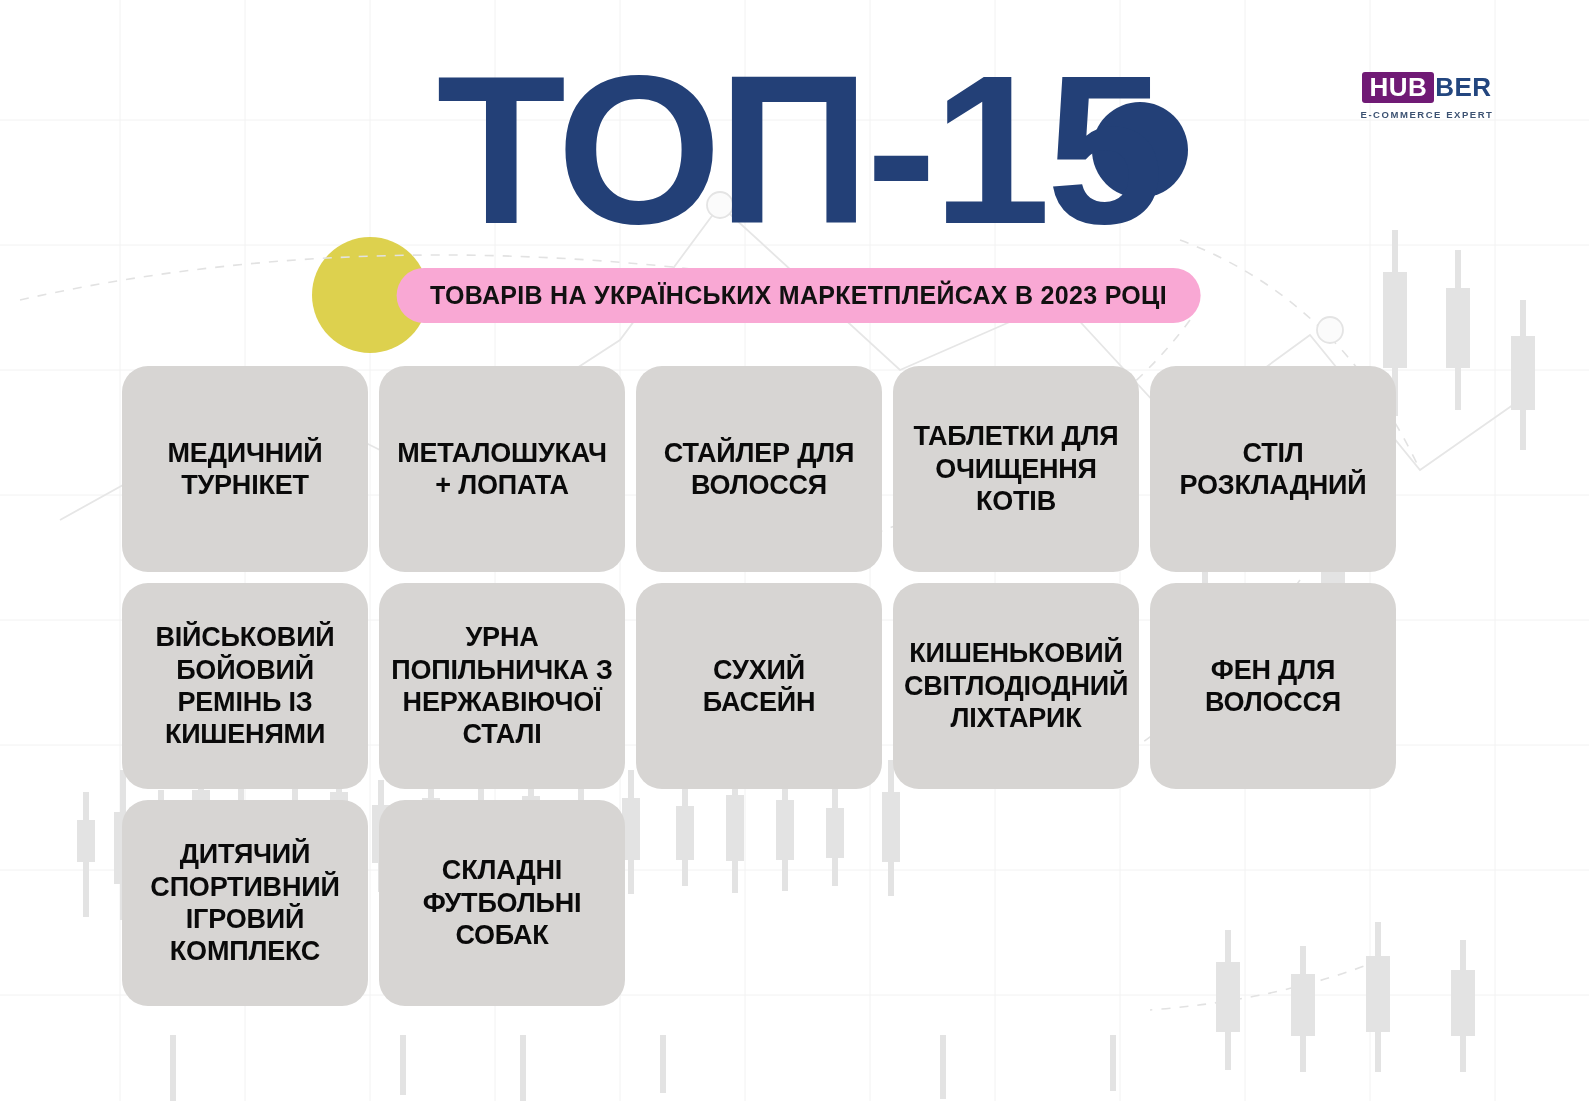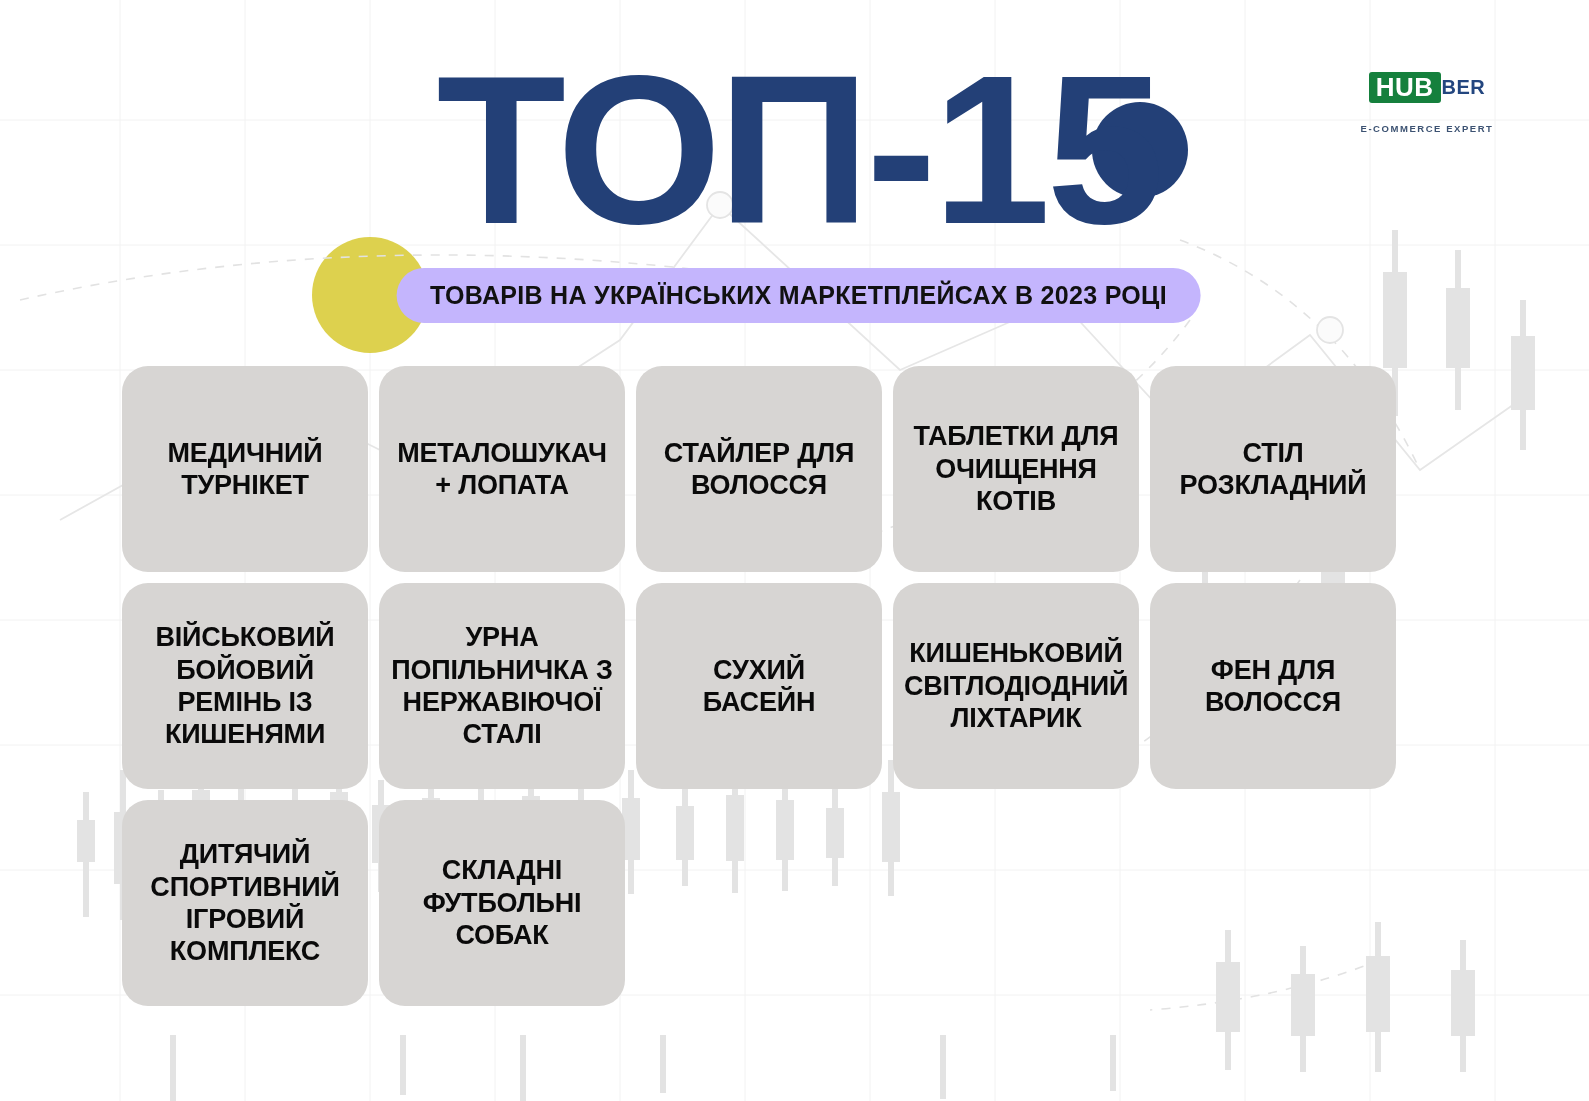--- a/index.html
+++ b/index.html
@@ -45,21 +45,21 @@
     letter-spacing: -4px;
     color: #234077;
     font-family: "Liberation Sans", sans-serif;
     white-space: nowrap;
   }
   .subtitle-pill {
     position: absolute;
     top: 268px;
     left: 50%;
     transform: translateX(-50%);
-    background: #c4b5fd;
+    background: #f9a8d4;
     border-radius: 30px;
     height: 55px;
     display: flex;
     align-items: center;
     justify-content: center;
     padding: 0 34px;
   }
   .subtitle-text {
     font-size: 25px;
     font-weight: bold;
@@ -75,39 +75,39 @@
     text-align: center;
     width: 180px;
   }
   .logo-word {
     display: flex;
     align-items: center;
     justify-content: center;
     height: 34px;
   }
   .logo-hub {
-    background: #15803d;
+    background: #701a75;
     color: #ffffff;
     font-size: 26px;
     font-weight: bold;
     letter-spacing: 0.5px;
     padding: 2px 7px 3px 7px;
     border-radius: 3px;
     line-height: 26px;
   }
   .logo-ber {
     color: #23467f;
-    font-size: 20px;
+    font-size: 26px;
     font-weight: bold;
     letter-spacing: 0.5px;
     line-height: 26px;
     margin-left: 1px;
   }
   .logo-tag {
-    margin-top: 19px;
+    margin-top: 5px;
     font-size: 9.5px;
     font-weight: bold;
     letter-spacing: 1.55px;
     color: #3c5272;
   }
   
   .grid {
     position: absolute;
     top: 366px;
     left: 122px;

